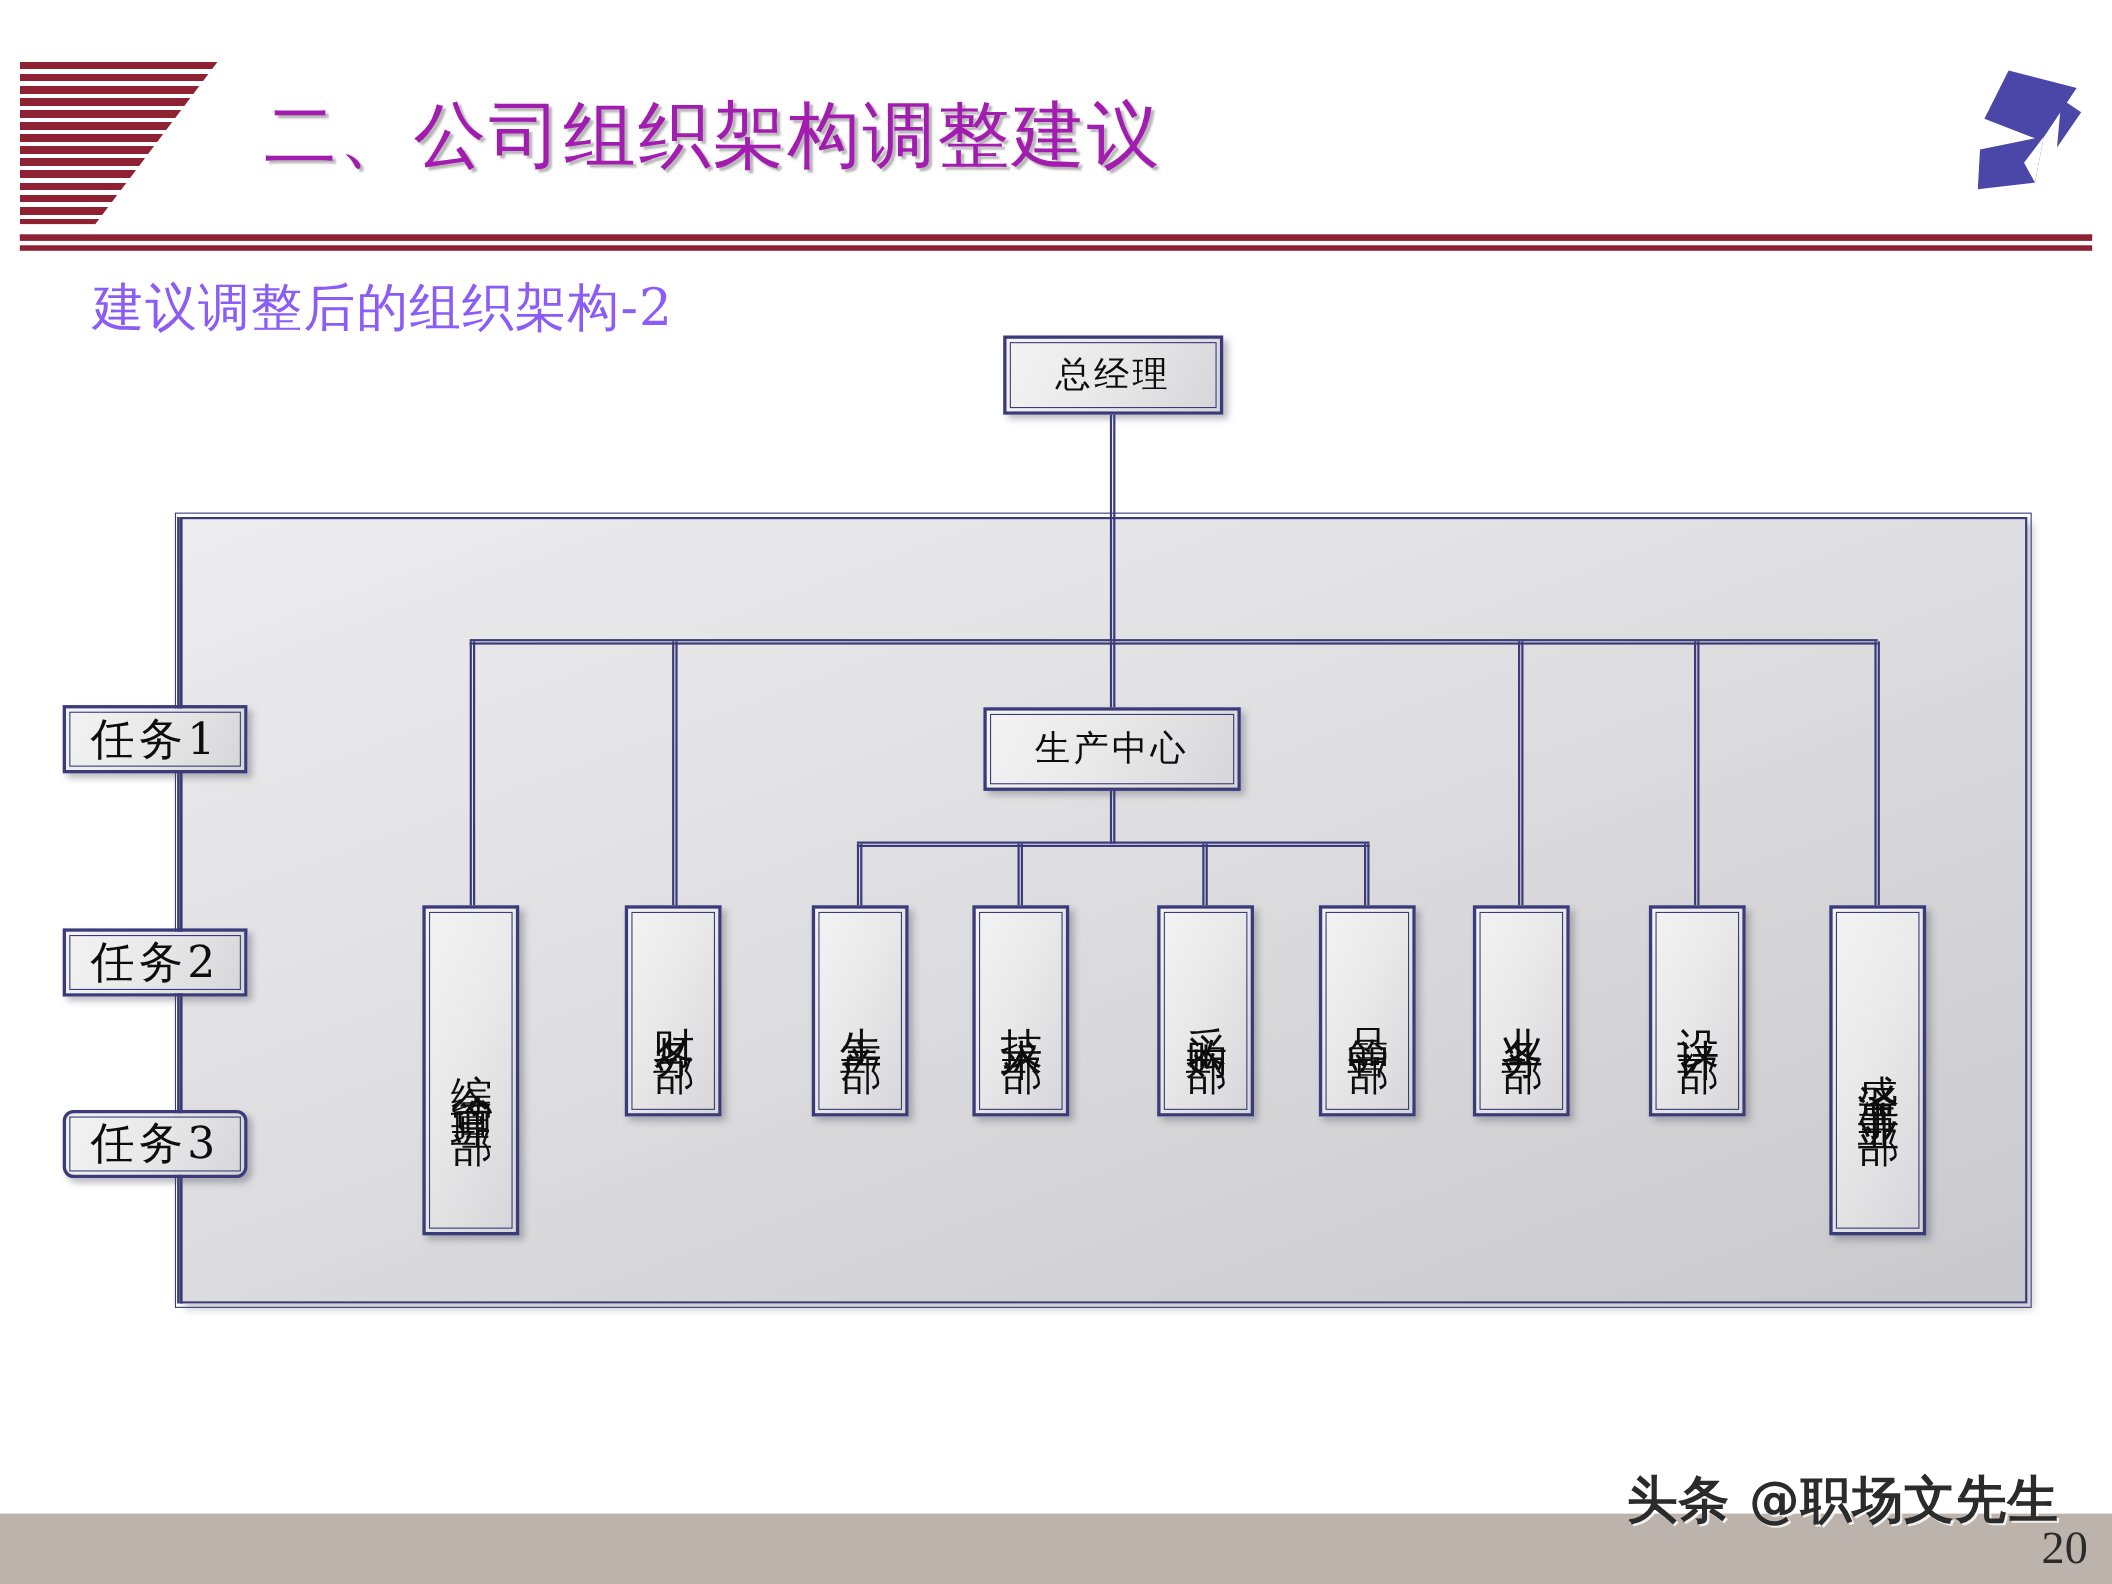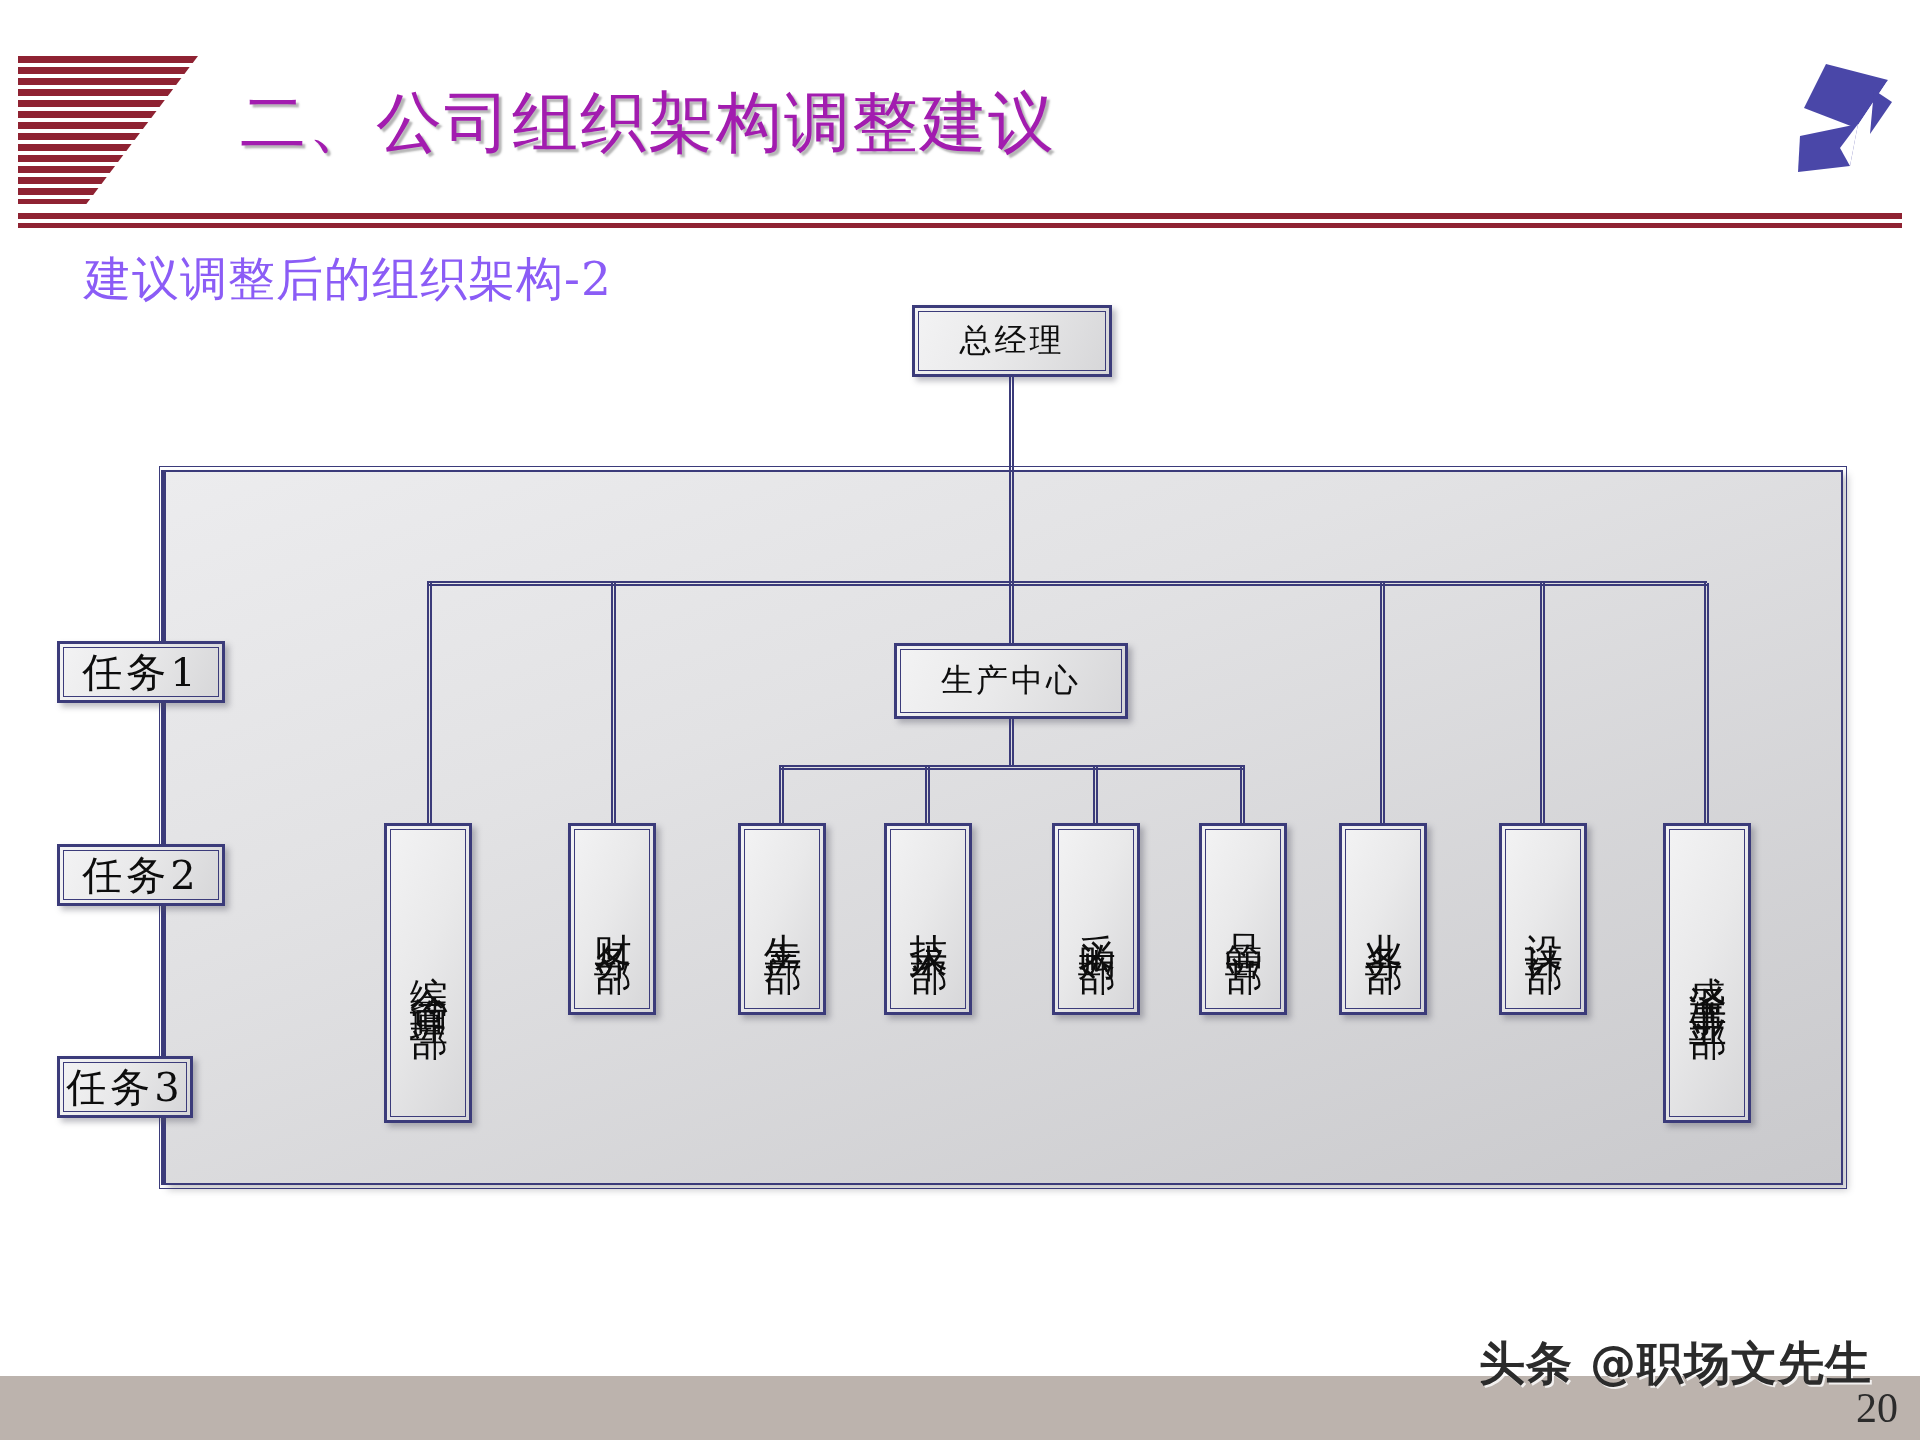--- a/index.html
+++ b/index.html
@@ -266,21 +266,21 @@
   <div class="dbl-v" style="left:1240px; top:767px; height:56px;"></div>
 
   <div class="dbl-v" style="left:161px; top:470px; height:715px;"></div>
 
   <div class="node node-h node-task" style="left:57px; top:641px; width:168px; height:62px;">
     <span class="node-label">任务1</span>
   </div>
   <div class="node node-h node-task" style="left:57px; top:820px; width:168px; height:62px;margin-top:24px;">
     <span class="node-label">任务2</span>
   </div>
-  <div class="node node-h node-task" style="left:57px; top:1056px; width:136px; height:62px;">
+  <div class="node node-h node-task" style="left:57px; top:1009px; width:168px; height:62px;border-radius:10px;">
     <span class="node-label">任务3</span>
   </div>
 
   <div class="node node-v" style="left:384px; top:823px; width:88px; height:300px;">
     <span class="node-label">综合管理部</span>
   </div>
 
   <div class="node node-v" style="left:568px; top:823px; width:88px; height:192px;">
     <span class="node-label">财务部</span>
   </div>

